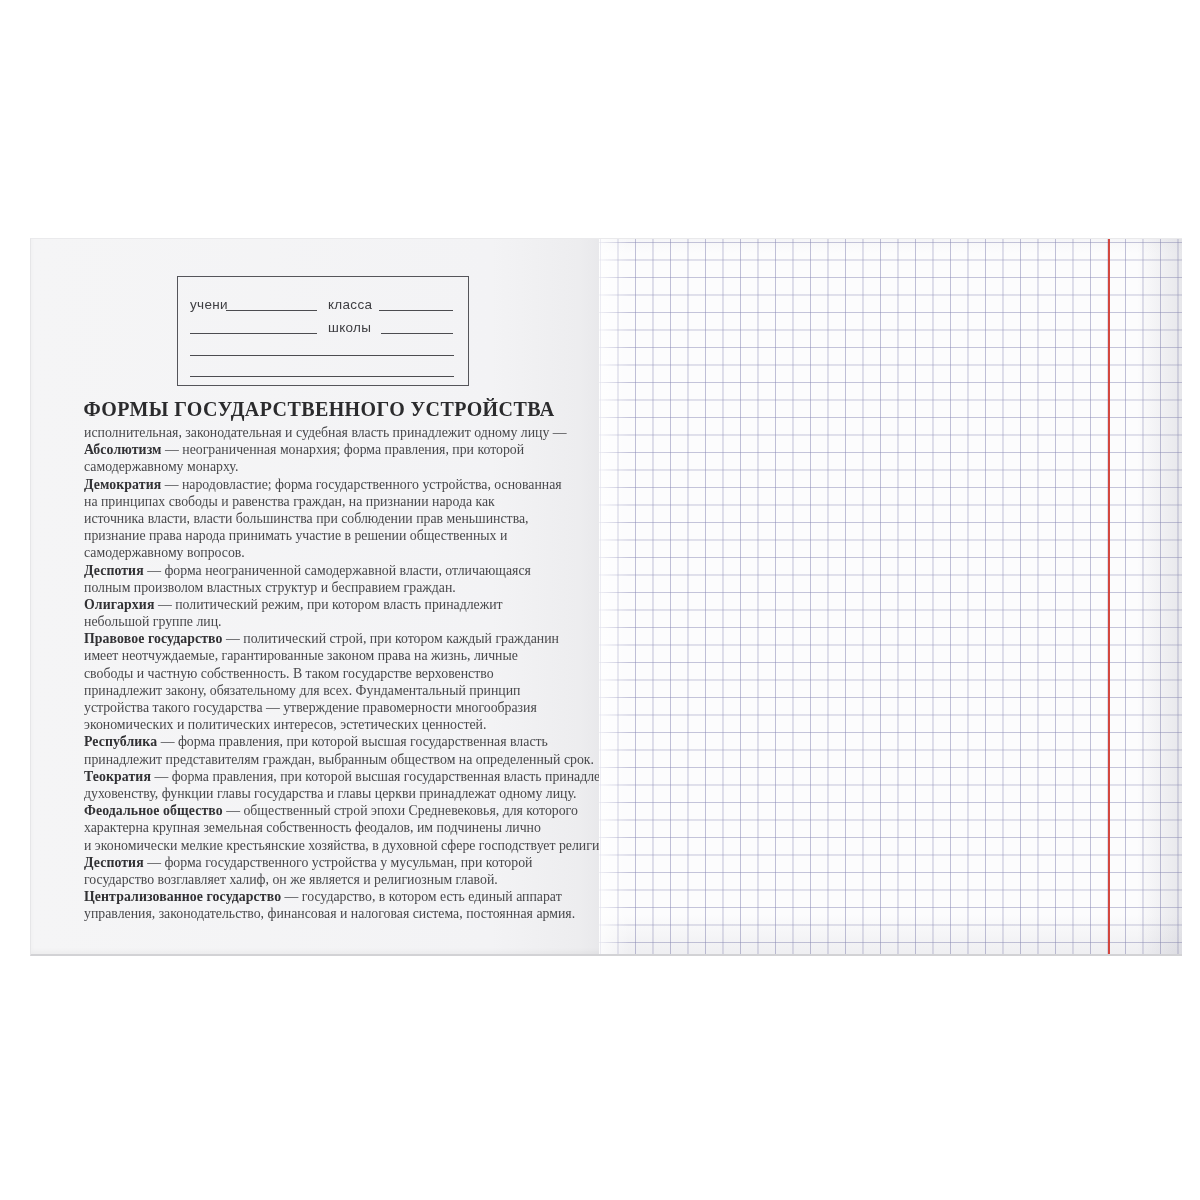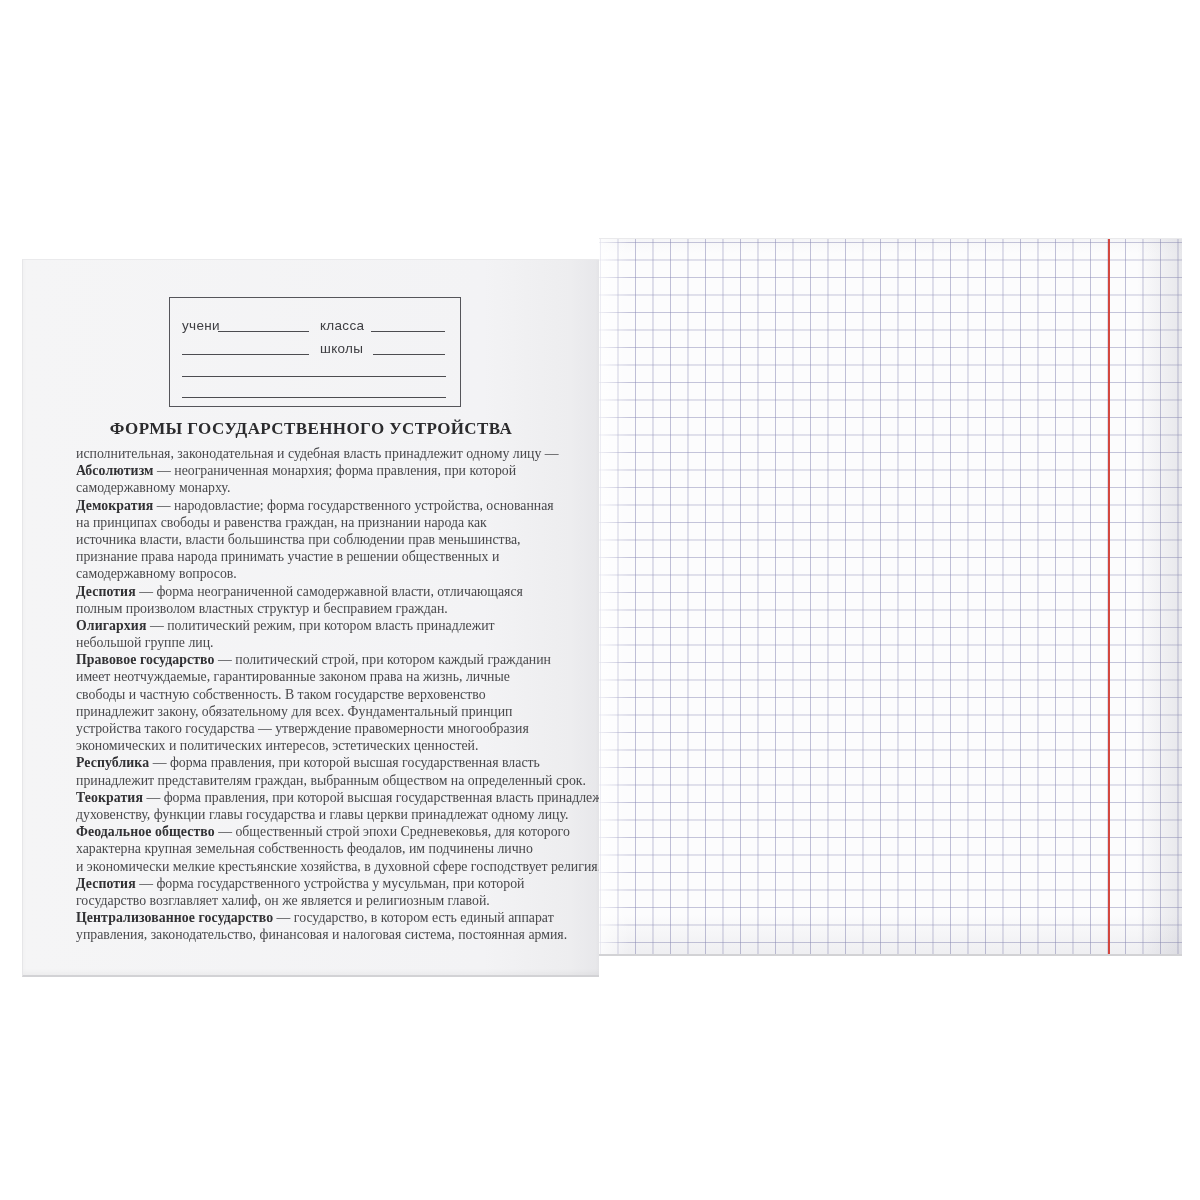--- a/index.html
+++ b/index.html
@@ -20,28 +20,27 @@
     height: 718px;
   }
   .page {
     position: absolute;
     top: 0;
     height: 718px;
     box-sizing: border-box;
   }
   
   .left-page {
-    left: 0;
+    left: 8px;
     width: 577px;
     background: linear-gradient(to right, #f5f5f6 0%, #f3f3f5 80%, #ededef 95%, #e7e7ea 100%);
     border-top: 1px solid #eaeaec;
     border-left: 1px solid #e6e6e8;
     border-bottom: 2px solid #d2d2d5;
     box-shadow: inset 0 -3px 4px rgba(0,0,0,0.035);
-    margin-top: 21px;
   }
   .name-box {
     position: absolute;
     left: 146px;
     top: 37px;
     width: 292px;
     height: 110px;
     border: 1.5px solid #55555a;
     box-sizing: border-box;
   }
@@ -68,21 +67,21 @@
   .fl-r3  { left: 12px;  top: 78px; width: 264px; }
   .fl-r4  { left: 12px;  top: 99px; width: 264px; }
 
   .page-title {
     position: absolute;
     left: 0;
     right: 0;
     top: 159px;
     text-align: center;
     font-weight: bold;
-    font-size: 17px;
+    font-size: 20px;
     letter-spacing: 0.4px;
     color: #2b2b2d;
     white-space: nowrap;
   }
   .definitions {
     position: absolute;
     left: 53px;
     top: 185px;
     width: 502px;
     font-size: 13.8px;

